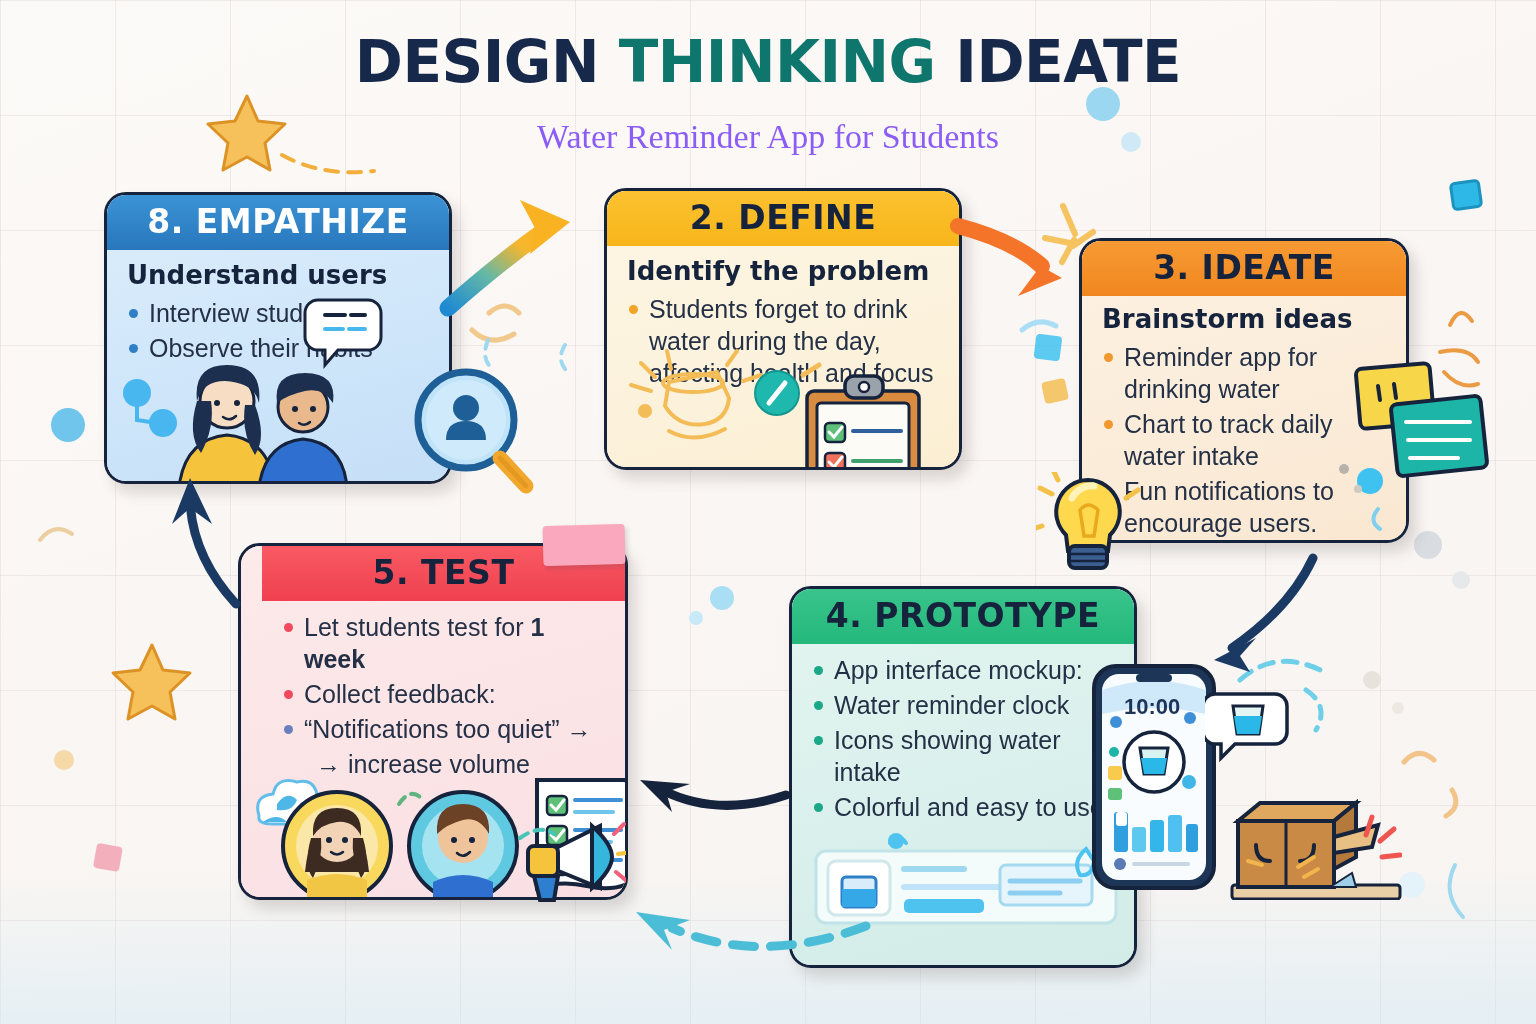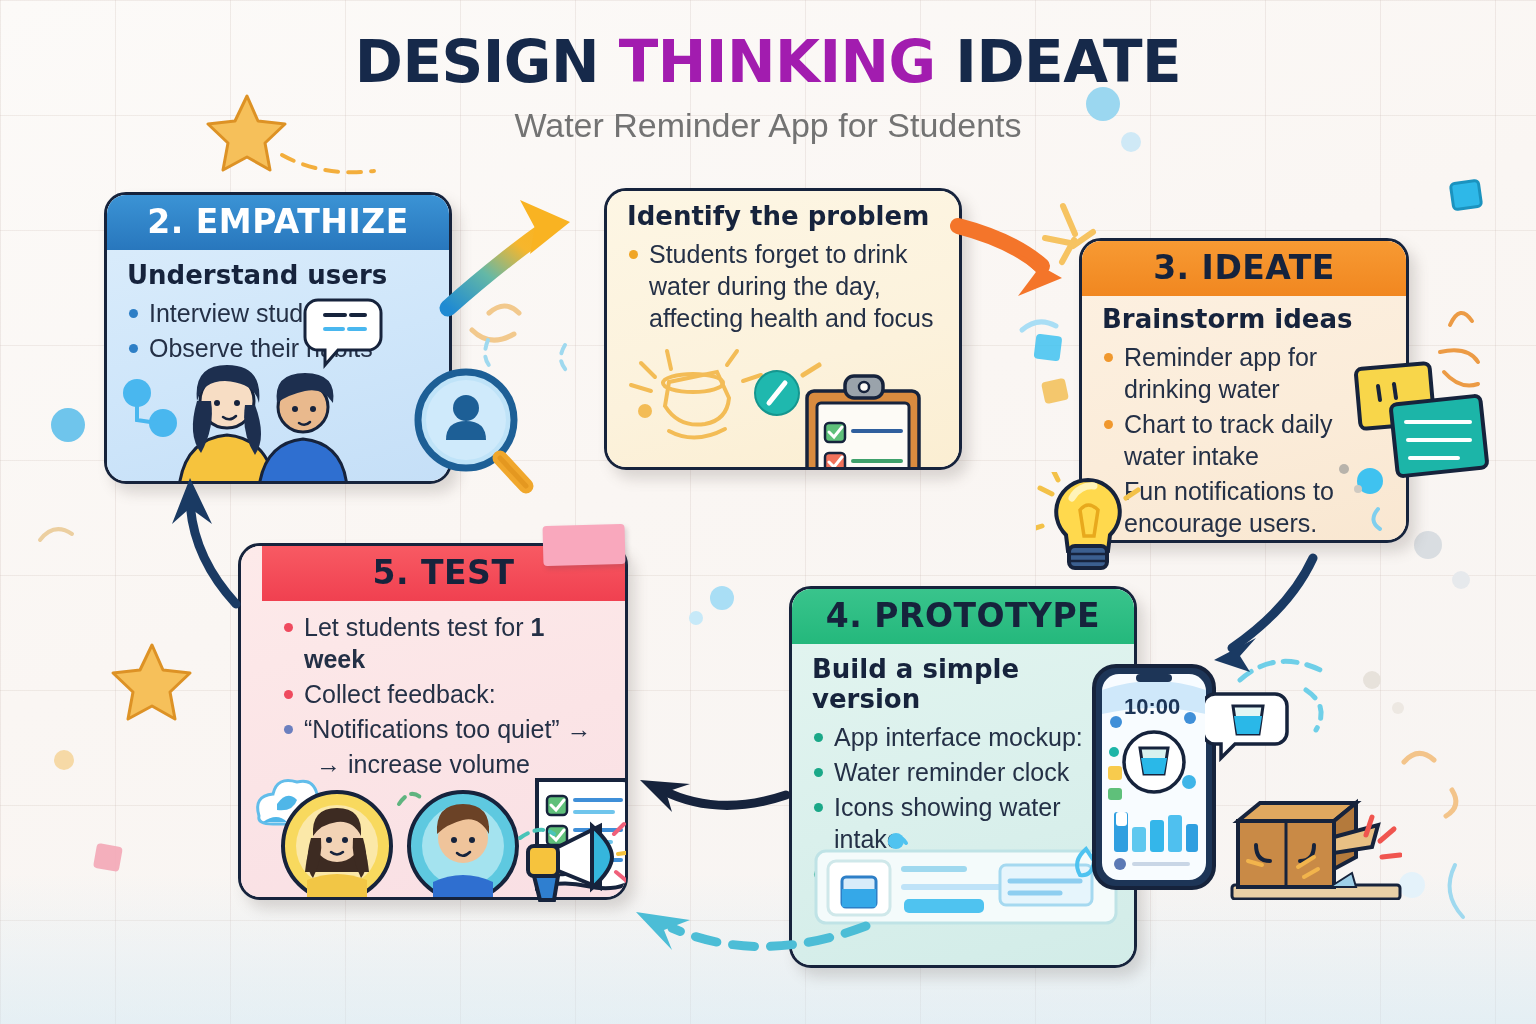--- a/index.html
+++ b/index.html
@@ -32,26 +32,26 @@
 
   
   .title-wrap { position: absolute; top: 28px; left: 0; width: 100%; text-align: center; z-index: 6; }
   .title {
     font-size: 58px;
     font-weight: 900;
     letter-spacing: -0.5px;
     color: #16294a;
     font-family: "DejaVu Sans", sans-serif;
   }
-  .title .hl { color: #a21caf; }
+  .title .hl { color: #0f766e; }
   .subtitle {
-    margin-top: 10px;
+    margin-top: 22px;
     font-size: 34px;
-    color: #737373;
-    font-family: Liberation Sans, sans-serif;
+    color: #8b5cf6;
+    font-family: Liberation Serif, serif;
   }
 
   
   .card {
     position: absolute;
     border: 3.5px solid #16233c;
     border-radius: 22px;
     overflow: hidden;
     box-shadow: 7px 9px 14px rgba(90,80,75,0.20);
     z-index: 4;
@@ -200,21 +200,21 @@
   <path d="M565 345 q-10 16 4 28" fill="none" stroke="#9fd9ef" stroke-width="4" stroke-dasharray="9 8" stroke-linecap="round"></path>
 </svg>
 
 <div class="title-wrap">
   <div class="title"><span>DESIGN </span><span class="hl">THINKING</span><span> IDEATE</span></div>
   <div class="subtitle">Water Reminder App for Students</div>
 </div>
 
 <div class="card" id="card1">
   <div class="card-body-bg">
-    <div class="card-head">2. EMPATHIZE</div>
+    <div class="card-head">8. EMPATHIZE</div>
     <div class="card-body">
       <div class="card-sub">Understand users</div>
       <ul class="bullets" style="--dot:#2e7fc6">
         <li>Interview students</li>
         <li>Observe their habits</li>
       </ul>
     </div>
   </div>
 
   <svg style="position:absolute;left:0;top:0;width:348px;height:292px">
@@ -259,20 +259,21 @@
   <circle cx="58" cy="54" r="48" fill="#bfe3f8" stroke="#1d5f96" stroke-width="7"></circle>
   <circle cx="58" cy="54" r="40" fill="#cfeafb"></circle>
   <circle cx="58" cy="42" r="13" fill="#1d5f96"></circle>
   <path d="M38 74 q0 -19 20 -19 q20 0 20 19 z" fill="#1d5f96"></path>
   <path d="M92 92 L118 120" stroke="#f0a72c" stroke-width="15" stroke-linecap="round"></path>
   <path d="M92 92 L118 120" stroke="#d98a16" stroke-width="5" stroke-linecap="round" opacity="0.5"></path>
 </svg>
 
 <div class="card" id="card2">
   <div class="card-body-bg">
+    <div class="card-head">2. DEFINE</div>
     <div class="card-body">
       <div class="card-sub">Identify the problem</div>
       <ul class="bullets" style="--dot:#f0a525">
         <li>Students forget to drink water during the day, affecting health and focus</li>
       </ul>
     </div>
   </div>
   <svg style="position:absolute;left:0;top:0;width:358px;height:282px">
 
     <g fill="none" stroke="#f3bc56" stroke-width="4" stroke-linecap="round">
@@ -355,21 +356,20 @@
   <path d="M44 38 q8 -10 18 0 l-4 26 h-10 z" fill="none" stroke="#e8a91d" stroke-width="3.5"></path>
   <rect x="33" y="74" width="38" height="22" rx="6" fill="#3b5f8f" stroke="#16233c" stroke-width="4"></rect>
   <path d="M35 82 h34" stroke="#16233c" stroke-width="2.5"></path>
   <path d="M35 89 h34" stroke="#16233c" stroke-width="2.5"></path>
 </svg>
 
 <div class="card" id="card4">
   <div class="card-body-bg">
     <div class="card-head">4. PROTOTYPE</div>
     <div class="card-body" style="padding-right:6px">
-      <div class="card-sub">Build a simple version</div>
       <ul class="bullets" style="--dot:#1aa888">
         <li>App interface mockup:</li>
         <li>Water reminder clock</li>
         <li>Icons showing water intake</li>
         <li>Colorful and easy to use</li>
       </ul>
     </div>
   </div>
   <svg style="position:absolute;left:0;top:0;width:348px;height:345px">
     <g>

